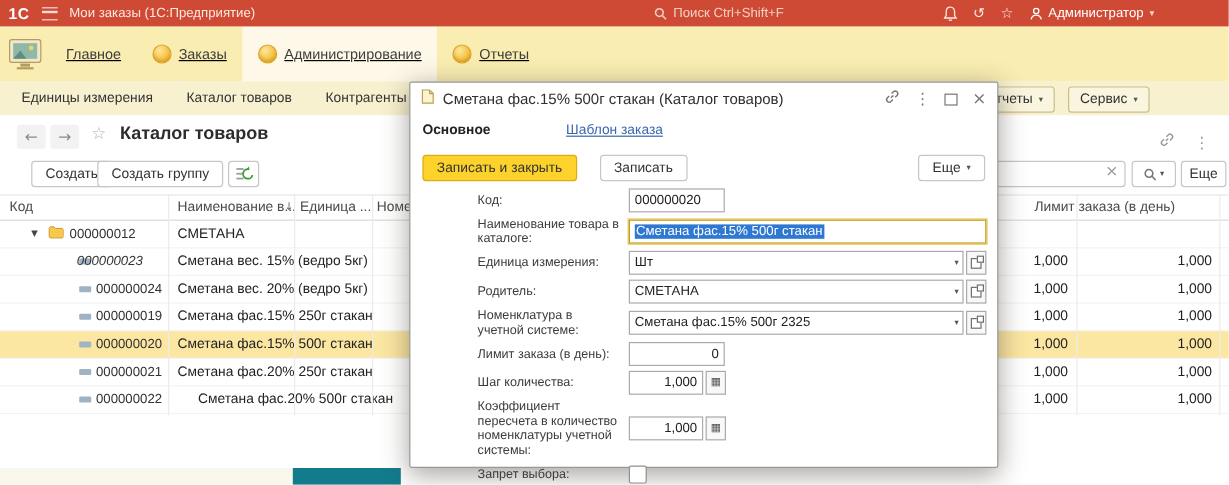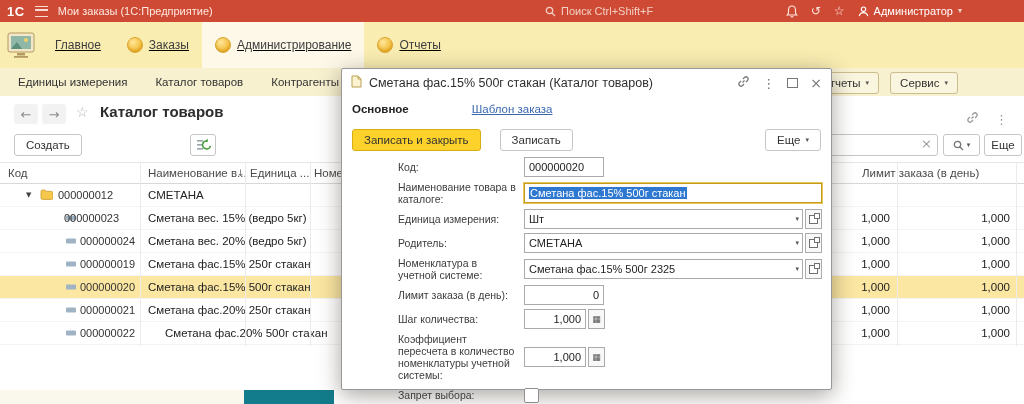--- a/index.html
+++ b/index.html
@@ -45,21 +45,21 @@
   
   .main{position:absolute;top:96px;left:0;width:1024px;height:308px;background:#fff;z-index:1;}
   .navbtn{position:absolute;width:24px;height:20px;top:8px;background:#f2f2f2;border-radius:3px;
           color:#8c8c8c;font-size:13px;display:flex;align-items:center;justify-content:center;}
   .fav-star{position:absolute;left:76px;top:9px;color:#b5b5b5;font-size:14px;}
   .list-title{position:absolute;left:100px;top:7px;font-size:15px;font-weight:bold;color:#2d2d2d;}
   .nav-icons{position:absolute;right:16px;top:14px;display:flex;gap:16px;color:#999;align-items:center;}
 
   .btn{display:inline-flex;align-items:center;justify-content:center;height:22px;border:1px solid #c6c6c6;
        border-radius:3px;background:#fff;font-size:11.5px;color:#333;padding:0 11px;white-space:nowrap;}
-  #create{position:absolute;left:14px;top:38px;text-align:right;}
+  #create{position:absolute;left:26px;top:38px;text-align:right;}
   #create-group{position:absolute;left:81px;top:38px;}
   #refresh{position:absolute;left:190px;top:38px;width:26px;padding:0;}
   .searchbox{position:absolute;left:700px;top:38px;width:238px;height:22px;border:1px solid #c6c6c6;
              border-radius:3px;background:#fff;box-sizing:border-box;}
   .searchbox .clear{position:absolute;right:5px;top:2px;color:#999;font-size:13px;}
   #magbtn{position:absolute;left:943px;top:38px;width:37px;padding:0;gap:3px;}
   #listmore{position:absolute;left:984px;top:38px;width:38px;padding:0;}
 
   .thead{position:absolute;top:66px;left:0;width:1024px;height:22px;border-top:1px solid #e6e6e6;
          border-bottom:1px solid #d9d9d9;box-sizing:border-box;}
@@ -206,20 +206,21 @@
       <svg width="13" height="13" viewBox="0 0 13 13">
         <path d="M5.5 7.5 L7.5 5.5" stroke="#999" stroke-width="1.2"></path>
         <path d="M6 4 L7.5 2.5 a2.1 2.1 0 0 1 3 3 L9 7" fill="none" stroke="#999" stroke-width="1.2"></path>
         <path d="M7 9 L5.5 10.5 a2.1 2.1 0 0 1 -3 -3 L4 6" fill="none" stroke="#999" stroke-width="1.2"></path>
       </svg>
     </span>
     <span class="gly" style="font-size:13px;">⋮</span>
   </div>
 
   <button class="btn" id="create">Создать</button>
+  <button class="btn" id="create-group">Создать группу</button>
   <button class="btn" id="refresh">
     <svg width="15" height="14" viewBox="0 0 15 14">
       <rect x="1" y="2" width="6" height="1.6" fill="#9aa6ad"></rect>
       <rect x="1" y="6" width="6" height="1.6" fill="#9aa6ad"></rect>
       <rect x="1" y="10" width="6" height="1.6" fill="#9aa6ad"></rect>
       <path d="M11.5 3 a4 4 0 1 0 3 4.8" fill="none" stroke="#3f9c35" stroke-width="1.5"></path>
       <path d="M11.5 0.5 L11.9 3.6 L8.9 3.9 Z" fill="#3f9c35"></path>
     </svg>
   </button>
   <div class="searchbox">
@@ -246,21 +247,21 @@
       <div class="trow" style="top: 0px;">
         <span class="expander gly" style="left: 26px;">▼</span>
         <div class="rowicon" style="left: 40px;"><svg width="13" height="11" viewBox="0 0 13 11">
             <path d="M1 2.5 C1 1.7 1.6 1 2.4 1 L5 1 L6.2 2.4 L11.6 2.4 C12.3 2.4 12.9 3 12.9 3.8 L12.9 9 C12.9 9.8 12.3 10.4 11.5 10.4 L2.4 10.4 C1.6 10.4 1 9.8 1 9 Z" fill="#f6c84c" stroke="#c9992b" stroke-width="0.8"></path>
           </svg></div>
         <span class="code" style="left: 58px;">000000012</span>
         <span class="rname" style="left: 148px;">СМЕТАНА</span>
       </div>
       <div class="trow" style="top: 23px;">
         <span class="itemdash" style="left: 66px;"></span>
-        <span class="code" style="left: 64px;">000000023</span>
+        <span class="code" style="left: 64px; font-style: italic;">000000023</span>
         <span class="rname" style="left: 148px;">Сметана вес. 15% (ведро 5кг)</span>
         <span class="lim lim1">1,000</span>
         <span class="lim lim2">1,000</span>
       </div>
       <div class="trow" style="top: 46px;">
         <span class="itemdash" style="left: 66px;"></span>
         <span class="code" style="left: 80px;">000000024</span>
         <span class="rname" style="left: 148px;">Сметана вес. 20% (ведро 5кг)</span>
         <span class="lim lim1">1,000</span>
         <span class="lim lim2">1,000</span>

